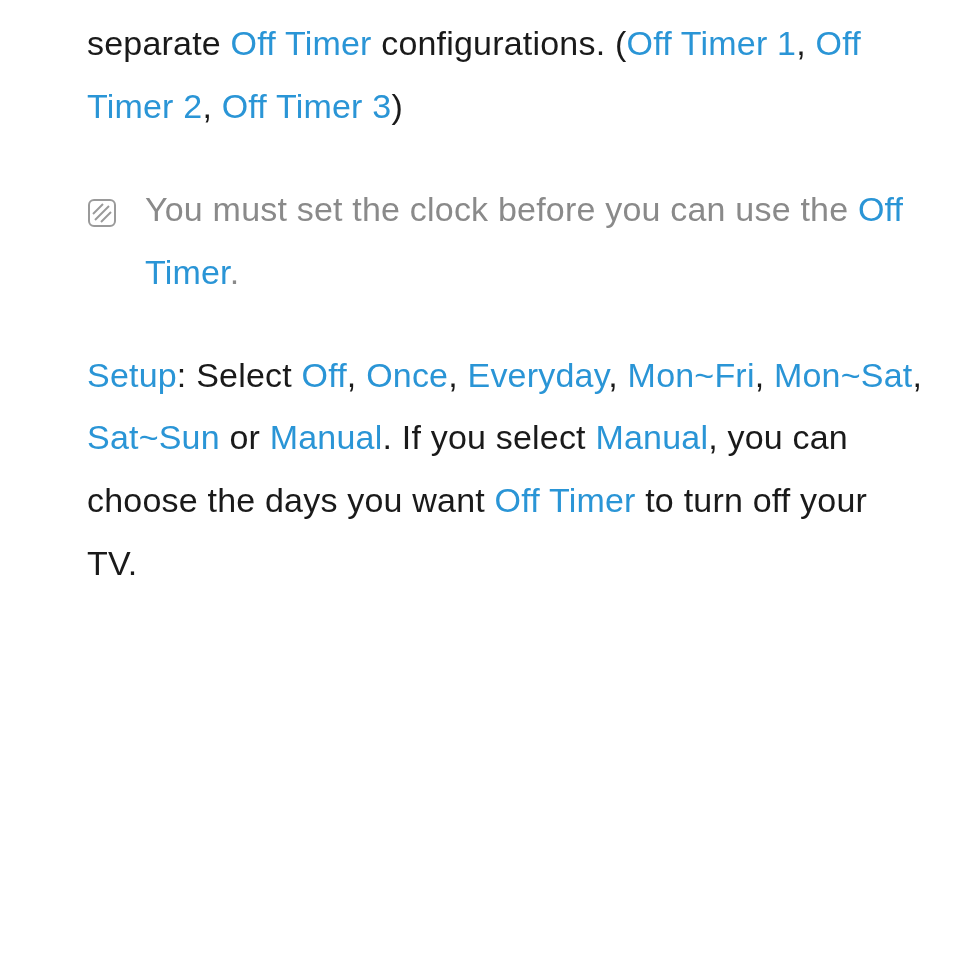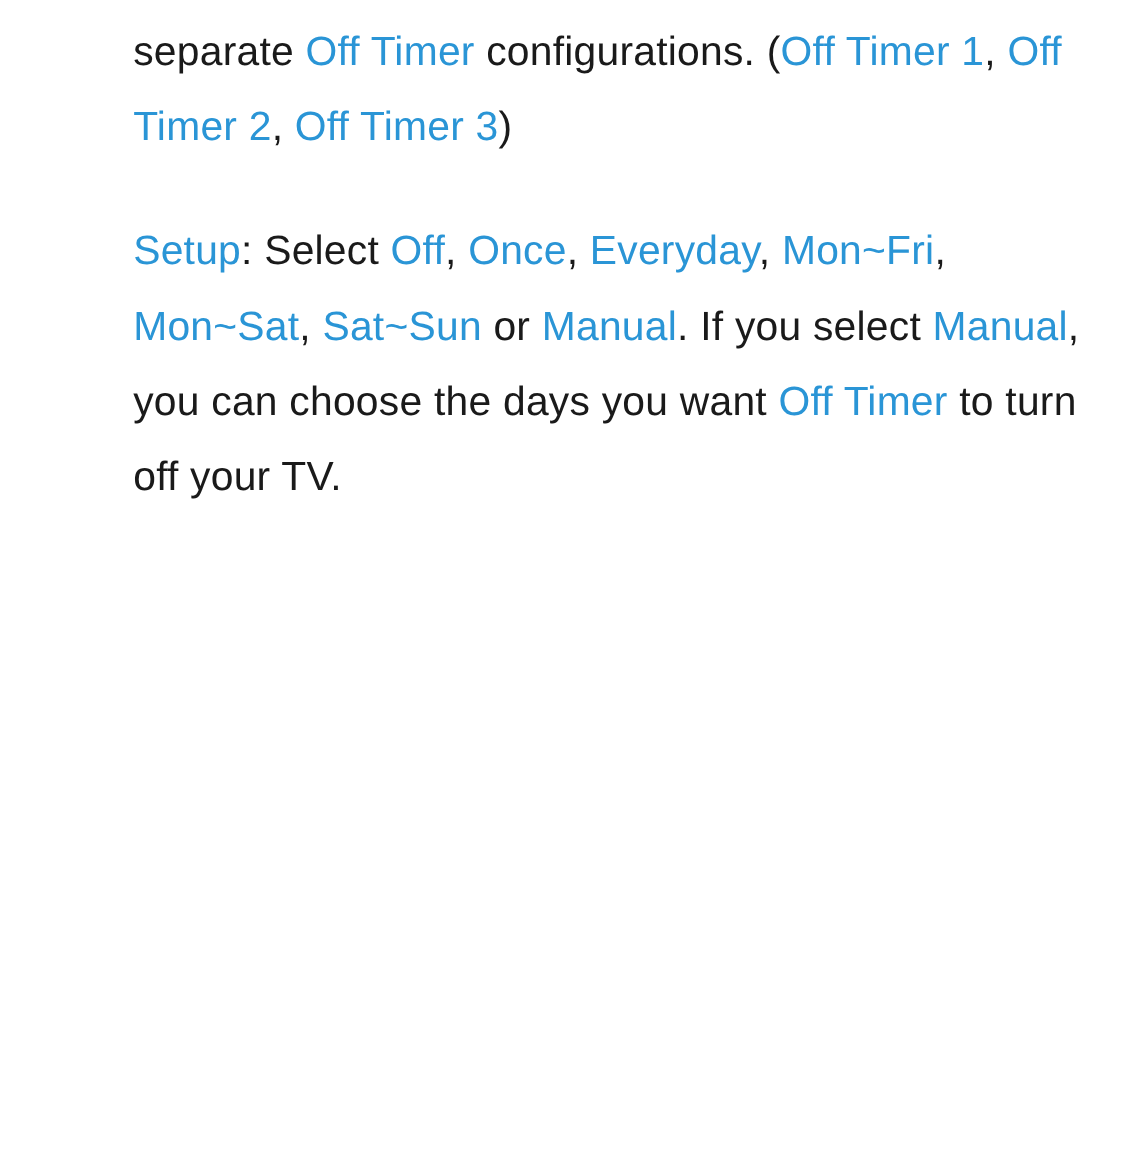--- a/index.html
+++ b/index.html
@@ -5,21 +5,21 @@
   body {
     margin: 0;
     padding: 0;
     background: #ffffff;
     font-family: Arial, Helvetica, sans-serif;
     font-size: 34px;
     color: #1a1a1a;
     width: 954px;
   }
   .content {
-    padding: 12px 28px 12px 111px;
+    padding: 12px 28px 12px 87px;
   }
   .para {
     margin: 0 0 40px 0;
     line-height: 1.85;
     letter-spacing: 0.2px;
   }
   .para.no-indent {
     
   }
   .note {
@@ -65,19 +65,30 @@
 </style>
 </head>
 <body>
 
 <div class="content">
 
   <p class="para no-indent">
     <span class="dark">separate </span><span class="link">Off Timer</span><span class="dark"> configurations. (</span><span class="link">Off Timer 1</span><span class="dark">, </span><span class="link">Off Timer 2</span><span class="dark">, </span><span class="link">Off Timer 3</span><span class="dark">)</span>
   </p>
 
+  <p class="para note">
+    <span class="note-icon">
+      <svg class="note-svg" viewBox="0 0 30 30">
+        <rect class="r" x="2" y="2" width="26" height="26" rx="5" ry="5"></rect>
+        <line class="l" x1="8" y1="22" x2="22" y2="8"></line>
+        <line class="l" x1="6" y1="16" x2="16" y2="6"></line>
+        <line class="l" x1="14" y1="24" x2="24" y2="14"></line>
+      </svg>
+    </span>
+    <span class="gray">You must set the clock before you can use the </span><span class="link">Off Timer</span><span class="gray">.</span>
+  </p>
 
   <p class="para no-indent">
     <span class="link">Setup</span><span class="dark">: Select </span><span class="link">Off</span><span class="dark">, </span><span class="link">Once</span><span class="dark">, </span><span class="link">Everyday</span><span class="dark">, </span><span class="link">Mon~Fri</span><span class="dark">, </span><span class="link">Mon~Sat</span><span class="dark">, </span><span class="link">Sat~Sun</span><span class="dark"> or </span><span class="link">Manual</span><span class="dark">. If you select </span><span class="link">Manual</span><span class="dark">, you can choose the days you want </span><span class="link">Off Timer</span><span class="dark"> to turn off your TV.</span>
   </p>
 
 
 </div>
 
 </body></html>

